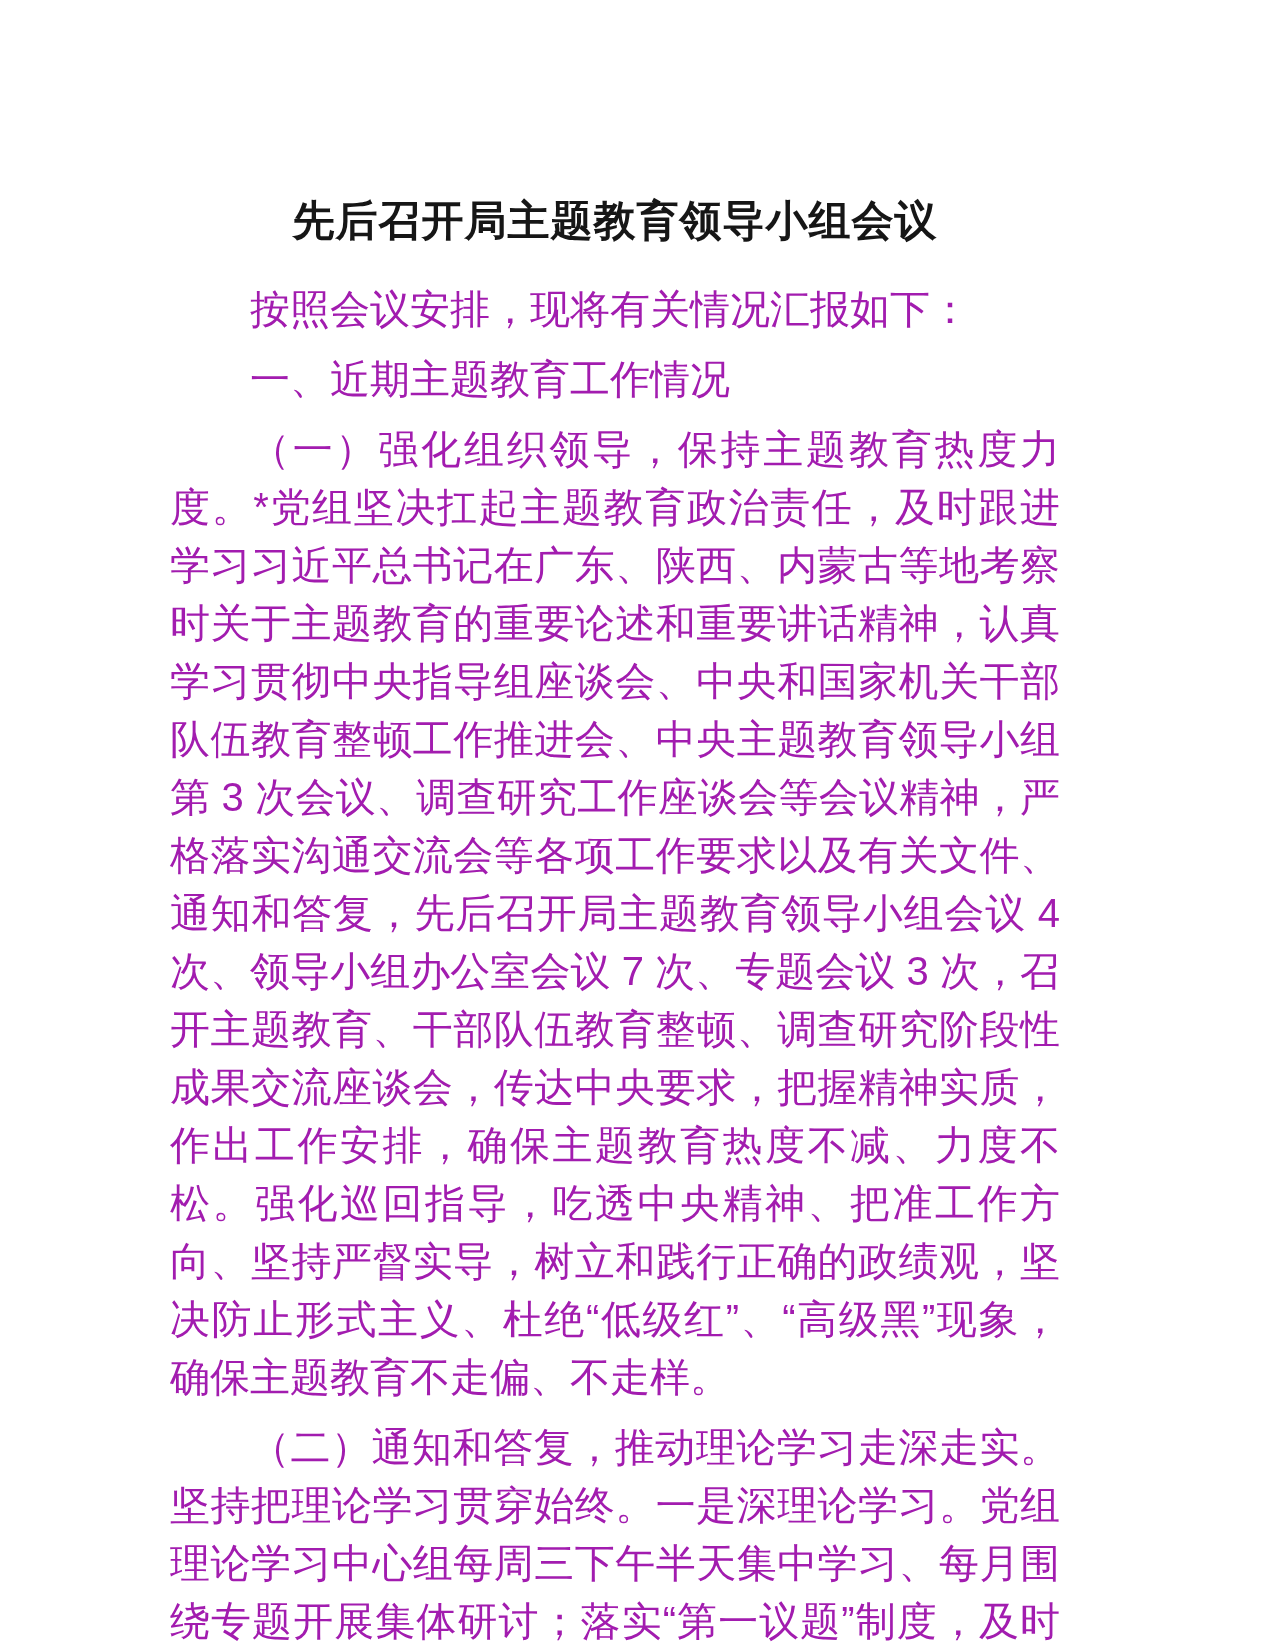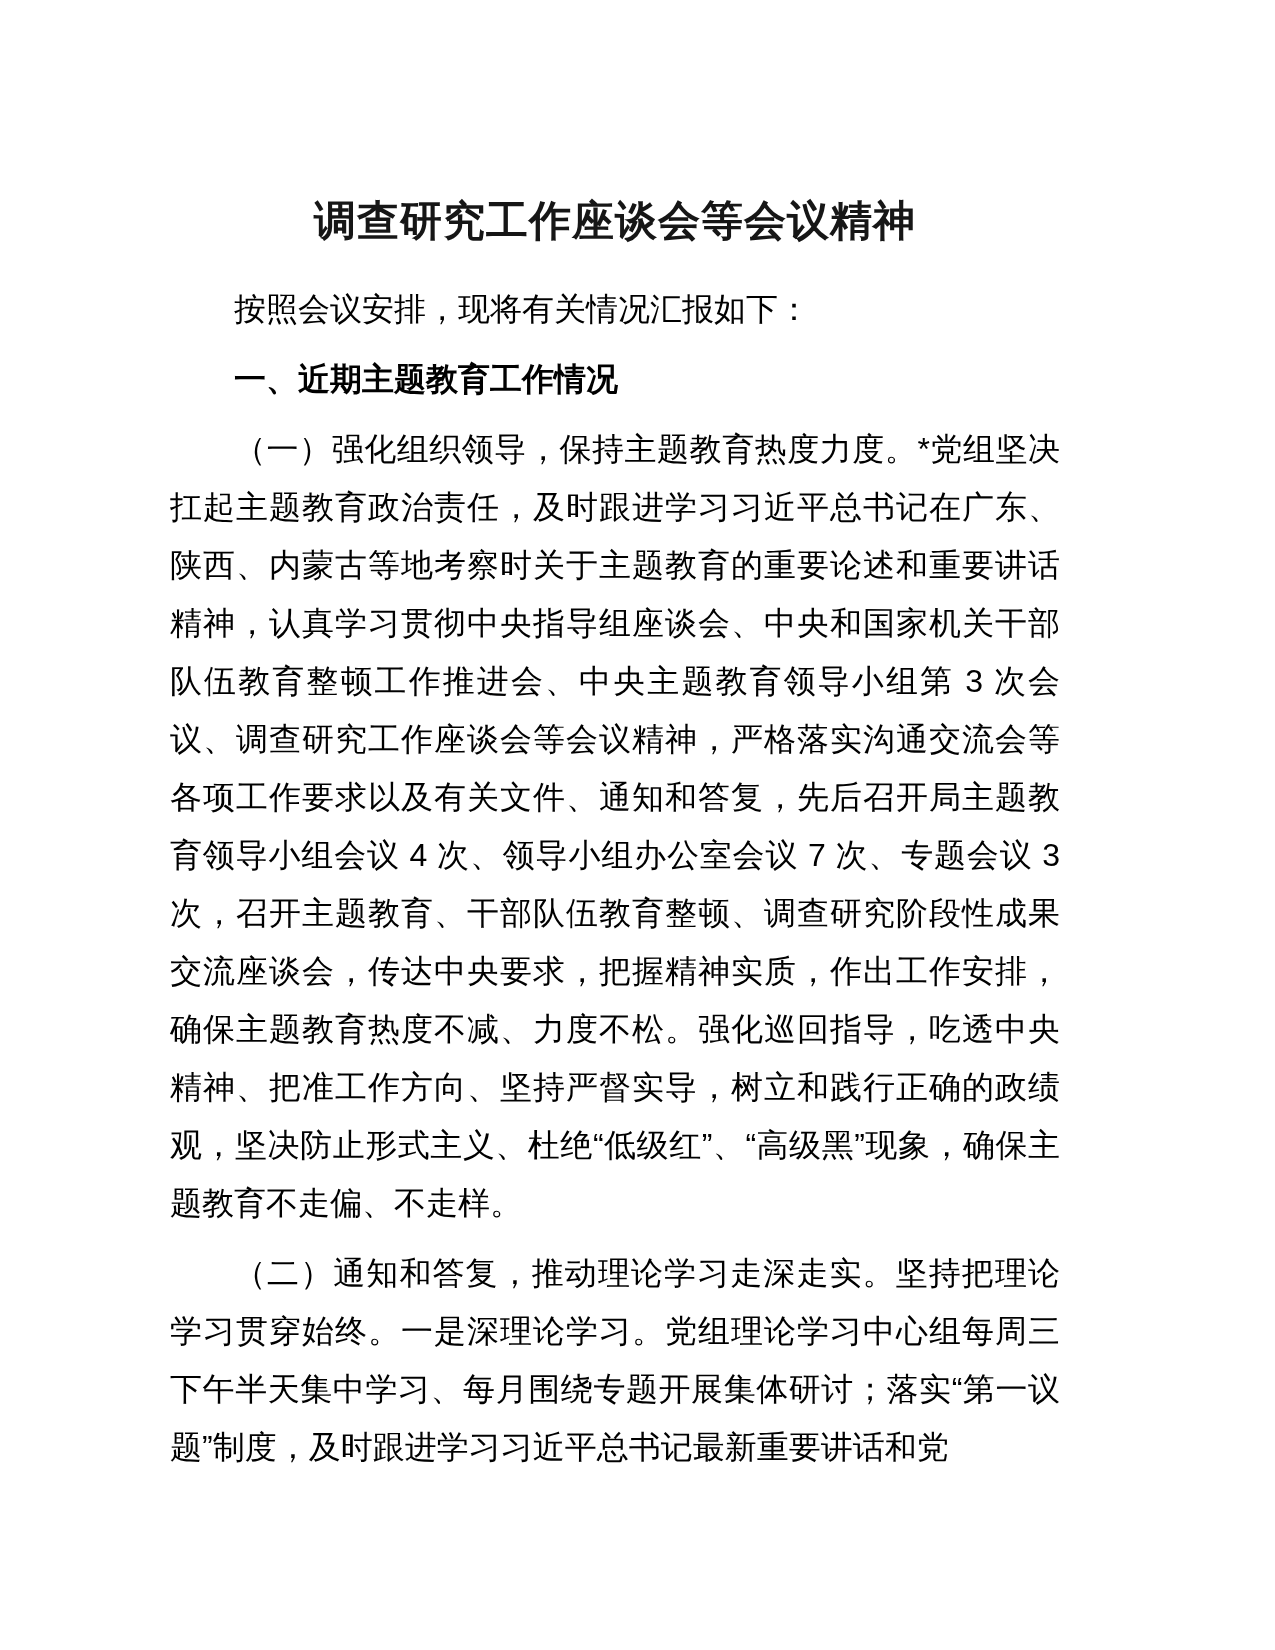--- a/index.html
+++ b/index.html
@@ -24,35 +24,35 @@
   .doc-title {
     font-size: 42px;
     font-weight: 700;
     line-height: 58px;
     text-align: center;
     margin: 0 0 30px 0;
     letter-spacing: 1px;
     color: #161616;
   }
   .para {
-    font-size: 32px;
+    font-size: 40px;
     line-height: 58px;
     margin: 0 0 12px 0;
     text-indent: 2em;
     text-align: justify;
-    color: #000000;
+    color: #a21caf;
   }
   .para.heading {
-    font-weight: 700;
+    font-weight: 400;
   }
 </style>
 </head>
 <body>
 
 <div class="page">
-  <h1 class="doc-title">调查研究工作座谈会等会议精神</h1>
+  <h1 class="doc-title">先后召开局主题教育领导小组会议</h1>
   <div id="paragraphs">
       <p class="para body">按照会议安排，现将有关情况汇报如下：</p>
       <p class="para heading">一、近期主题教育工作情况</p>
       <p class="para body">（一）强化组织领导，保持主题教育热度力度。*党组坚决扛起主题教育政治责任，及时跟进学习习近平总书记在广东、陕西、内蒙古等地考察时关于主题教育的重要论述和重要讲话精神，认真学习贯彻中央指导组座谈会、中央和国家机关干部队伍教育整顿工作推进会、中央主题教育领导小组第 3 次会议、调查研究工作座谈会等会议精神，严格落实沟通交流会等各项工作要求以及有关文件、通知和答复，先后召开局主题教育领导小组会议 4 次、领导小组办公室会议 7 次、专题会议 3 次，召开主题教育、干部队伍教育整顿、调查研究阶段性成果交流座谈会，传达中央要求，把握精神实质，作出工作安排，确保主题教育热度不减、力度不松。强化巡回指导，吃透中央精神、把准工作方向、坚持严督实导，树立和践行正确的政绩观，坚决防止形式主义、杜绝“低级红”、“高级黑”现象，确保主题教育不走偏、不走样。</p>
       <p class="para body">（二）通知和答复，推动理论学习走深走实。坚持把理论学习贯穿始终。一是深理论学习。党组理论学习中心组每周三下午半天集中学习、每月围绕专题开展集体研讨；落实“第一议题”制度，及时跟进学习习近平总书记最新重要讲话和党</p>
     </div>
 </div>
 
 </body></html>

